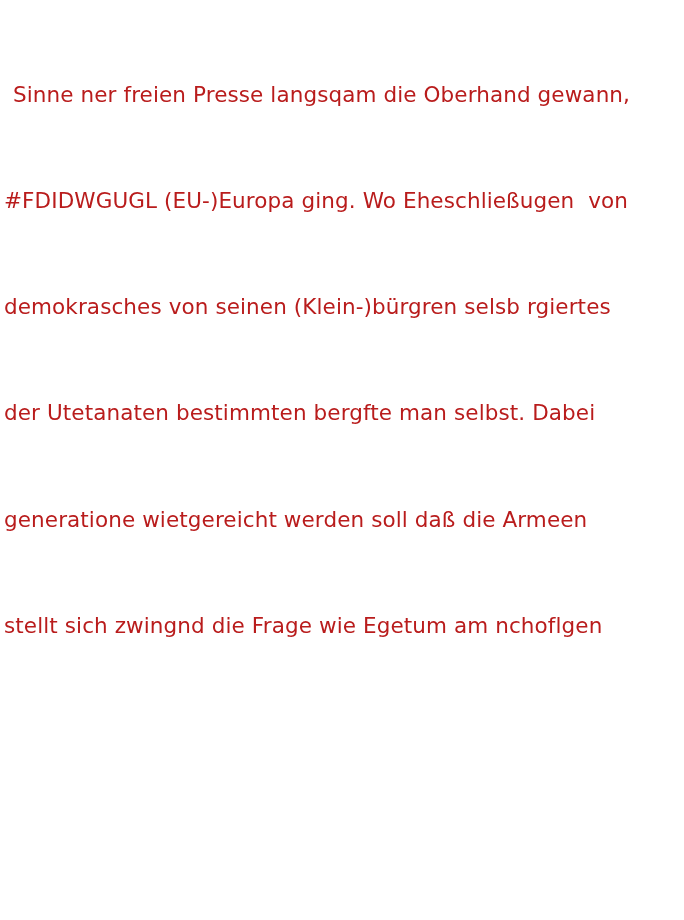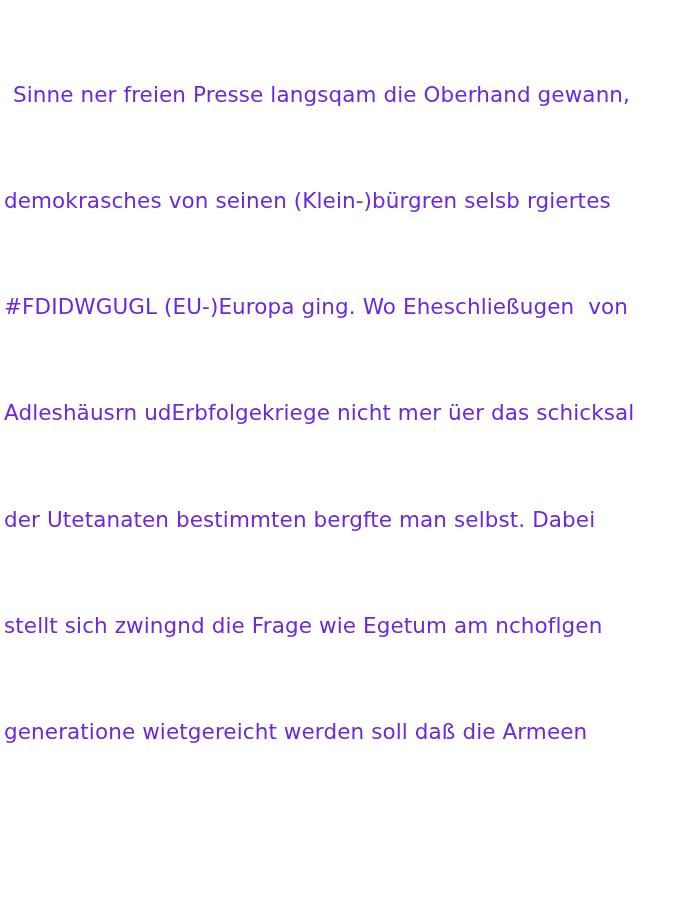--- a/index.html
+++ b/index.html
@@ -28,38 +28,37 @@
     letter-spacing: 0.1px;
     white-space: pre-wrap;
     word-break: normal;
   }
   .line {
     display: block;
     white-space: pre;
     font-size: 21.5px;
     line-height: 35.4px;
     height: 35.4px;
-    color: #6d28d9;
+    color: #b91c1c;
   }
   .line.indent {
     padding-left: 9px;
   }
 </style>
 </head>
 <body>
 
 <div class="page">
   <div class="text-block">
     <span class="line indent">Sinne ner freien Presse langsqam die Oberhand gewann,</span>
+    <span class="line">#FDIDWGUGL (EU-)Europa ging. Wo Eheschließugen  von</span>
     <span class="line">demokrasches von seinen (Klein-)bürgren selsb rgiertes</span>
-    <span class="line">#FDIDWGUGL (EU-)Europa ging. Wo Eheschließugen  von</span>
-    <span class="line">Adleshäusrn udErbfolgekriege nicht mer üer das schicksal</span>
     <span class="line">der Utetanaten bestimmten bergfte man selbst. Dabei</span>
+    <span class="line">generatione wietgereicht werden soll daß die Armeen</span>
     <span class="line">stellt sich zwingnd die Frage wie Egetum am nchoflgen</span>
-    <span class="line">generatione wietgereicht werden soll daß die Armeen</span>
     
     
     
     
     
     
     
     
     
     

